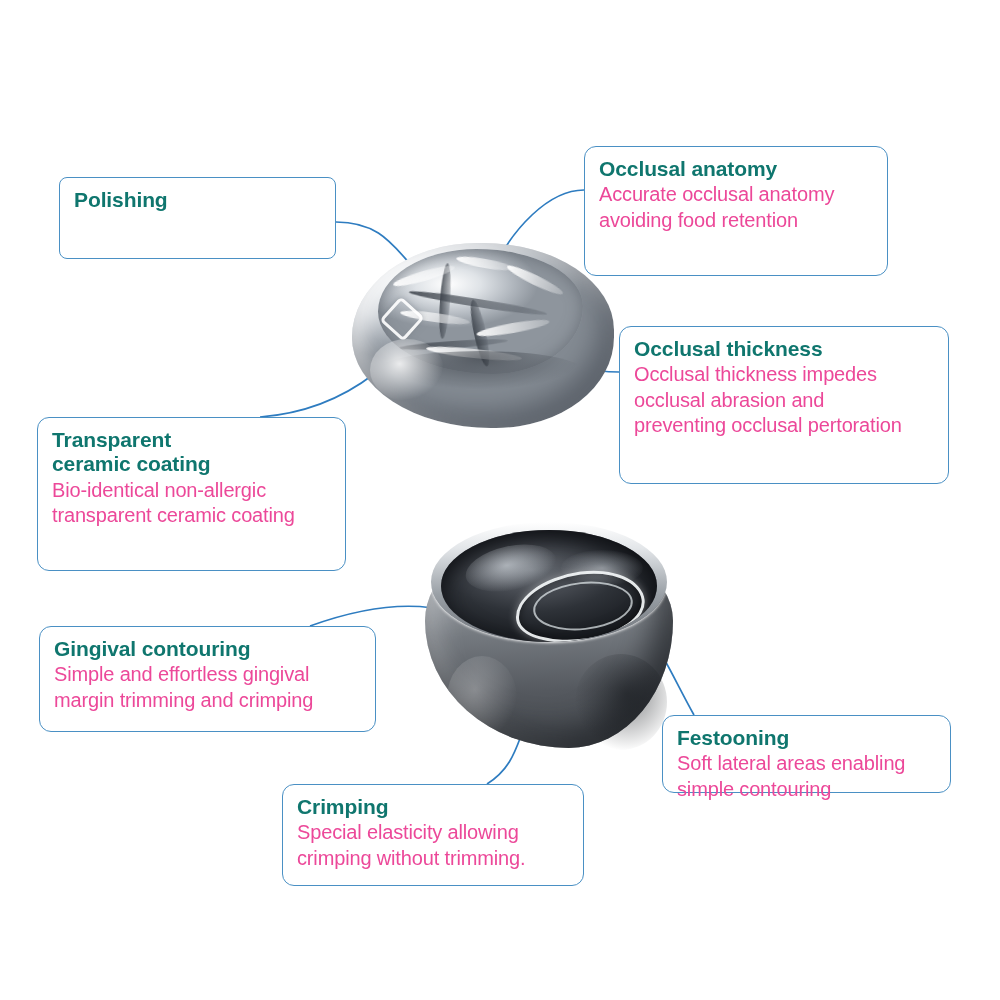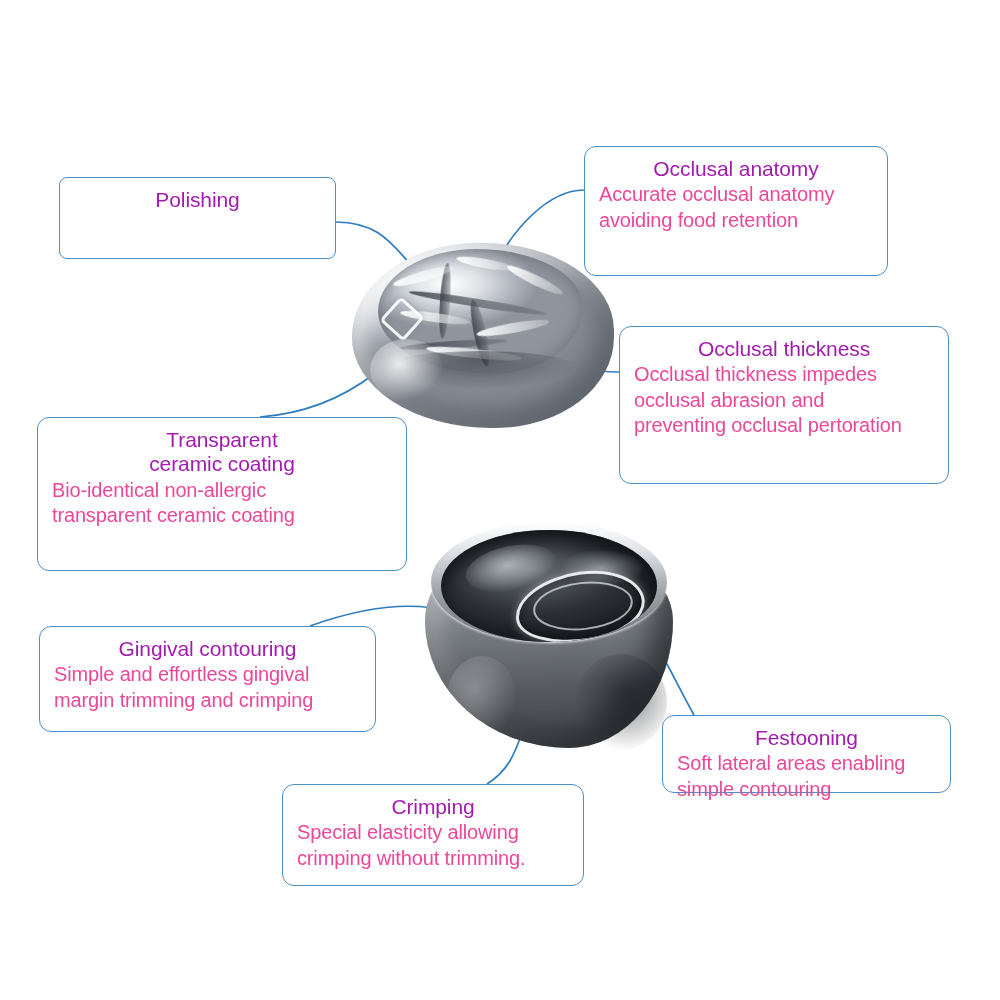--- a/index.html
+++ b/index.html
@@ -16,44 +16,43 @@
   .callout{
     position:absolute;
     box-sizing:border-box;
     background:#ffffff;
     border:1.6px solid #4a90c4;
     border-radius:12px;
     padding:10px 14px 12px 14px;
     z-index:5;
   }
   .callout .c-title{
-    font-weight:normal;
-    color:#a21caf;
+    font-weight:bold;
+    color:#0f766e;
     font-size:21px;
     line-height:1.16;
     letter-spacing:-0.1px;
     margin:0 0 1px 0;
     white-space:pre-line;
-    text-align:center;
   }
   .callout .c-body{
     color:#ec4899;
     font-size:20px;
     line-height:1.26;
     letter-spacing:-0.15px;
     margin:0;
     white-space:pre-line;
     font-weight:400;
   }
 
   
   #box-polishing          {left:59px;  top:177px; width:277px; height:82px;border-radius:8px;}
   #box-occlusal-anatomy   {left:584px; top:146px; width:304px; height:130px;}
   #box-occlusal-thickness {left:619px; top:326px; width:330px; height:158px;}
-  #box-transparent-coating{left:37px;  top:417px; width:370px; height:154px;}
+  #box-transparent-coating{left:37px;  top:417px; width:309px; height:154px;}
   #box-gingival-contouring{left:39px;  top:626px; width:337px; height:106px;}
   #box-crimping           {left:282px; top:784px; width:302px; height:102px;}
   #box-festooning         {left:662px; top:715px; width:289px; height:78px;}
 
   
   #connectors{position:absolute;left:0;top:0;width:1000px;height:1000px;z-index:3;pointer-events:none;}
   #connectors path{fill:none;stroke:#2e7cc0;stroke-width:1.7px;}
 
   
   .crown{position:absolute;z-index:4;}

